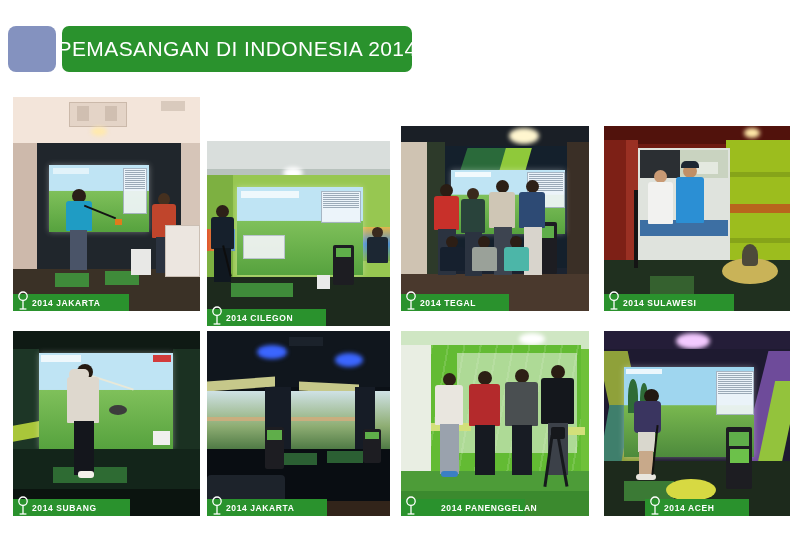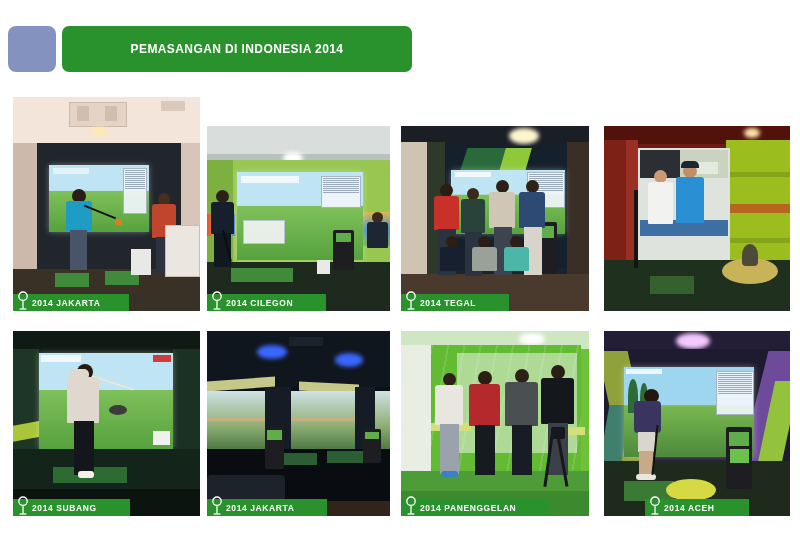--- a/index.html
+++ b/index.html
@@ -29,22 +29,22 @@
     left:62px;top:26px;
     width:350px;height:46px;
     background:#2a922d;
     border-radius:7px;
     display:flex;
     align-items:center;
     justify-content:center;
   }
   .header-title{
     color:#ffffff;
-    font-size:12px;
-    font-weight:bold;
+    font-size:21px;
+    font-weight:normal;
     letter-spacing:.4px;
     white-space:nowrap;
   }
 
   
   .gallery{
     position:absolute;
     left:0;top:88px;
     width:800px;height:450px;
   }
@@ -187,21 +187,21 @@
     <div class="caption" style="width:116px;">
       <svg class="tee-icon" viewBox="0 0 12 19">
         <circle cx="6" cy="5.2" r="4.2" fill="none" stroke="#ffffff" stroke-width="1.3"></circle>
         <path d="M6 9.4 L6 18" stroke="#ffffff" stroke-width="1.3" fill="none"></path>
         <path d="M2.6 18 L9.4 18" stroke="#ffffff" stroke-width="1.3" fill="none"></path>
       </svg>
       <span class="caption-label">2014  JAKARTA</span>
     </div>
   </div>
 
-  <div class="photo-card" style="left:207px;top:38px;width:183px;height:185px;">
+  <div class="photo-card" style="left:207px;top:53px;width:183px;height:185px;">
     <div class="photo-frame" style="background:#8cbe4e;">
       <div class="sc">
         <div class="el" style="left:0;top:0;width:100%;height:34px;background:#d9dedc;"></div>
         <div class="el" style="left:0;top:28px;width:100%;height:8px;background:#b8c2bd;"></div>
         <div class="el spot" style="left:76px;top:26px;width:20px;height:12px;background:#ffffff;"></div>
         <div class="el" style="left:0;top:34px;width:100%;height:110px;background:#97c751;"></div>
         <div class="el" style="left:0;top:34px;width:26px;height:110px;background:#7db041;"></div>
         <div class="el" style="left:0;top:88px;width:28px;height:22px;background:linear-gradient(90deg,#e0552e,#e2b64a,#4e8fd0);"></div>
         <div class="el" style="left:152px;top:86px;width:31px;height:34px;background:linear-gradient(180deg,#e2b64a,#4e8fd0,#7db041);"></div>
         <div class="sim-screen" style="left:30px;top:46px;width:126px;height:88px;"></div>
@@ -340,20 +340,28 @@
           <div class="head" style="left:7px;top:0;width:14px;height:14px;background:#c08f66;"></div>
           <div class="el" style="left:5px;top:-3px;width:18px;height:7px;background:#1d2733;border-radius:5px 5px 0 0;"></div>
           <div class="torso" style="left:0;top:13px;width:28px;height:46px;background:#2b8fd4;"></div>
         </div>
         <div class="el" style="left:0;top:134px;width:100%;height:51px;background:#20301f;"></div>
         <div class="mat" style="left:46px;top:150px;width:44px;height:18px;background:#35612f;"></div>
         <div class="el" style="left:118px;top:132px;width:56px;height:26px;background:#c9b358;border-radius:50%;"></div>
         <div class="el" style="left:138px;top:118px;width:16px;height:22px;background:#4d4a3a;border-radius:50% 50% 4px 4px;"></div>
         <div class="el" style="left:30px;top:64px;width:4px;height:78px;background:#141414;"></div>
       </div>
+    </div>
+    <div class="caption" style="width:130px;">
+      <svg class="tee-icon" viewBox="0 0 12 19">
+        <circle cx="6" cy="5.2" r="4.2" fill="none" stroke="#ffffff" stroke-width="1.3"></circle>
+        <path d="M6 9.4 L6 18" stroke="#ffffff" stroke-width="1.3" fill="none"></path>
+        <path d="M2.6 18 L9.4 18" stroke="#ffffff" stroke-width="1.3" fill="none"></path>
+      </svg>
+      <span class="caption-label">2014  SULAWESI</span>
     </div>
   </div>
 
   <div class="photo-card" style="left:13px;top:243px;width:187px;height:185px;">
     <div class="photo-frame" style="background:#16241c;">
       <div class="sc">
         <div class="el" style="left:0;top:0;width:100%;height:22px;background:#0f1a14;"></div>
         <div class="el" style="left:0;top:18px;width:26px;height:167px;background:#1d3626;"></div>
         <div class="el" style="left:0;top:92px;width:30px;height:16px;background:#a9c63a;transform:skewY(-10deg);"></div>
         <div class="el" style="left:160px;top:18px;width:27px;height:167px;background:#1b3122;"></div>
@@ -456,21 +464,21 @@
           <div class="head" style="left:10px;top:0;width:14px;height:14px;background:#2a1d13;"></div>
           <div class="torso" style="left:0;top:13px;width:33px;height:46px;background:#14171c;"></div>
           <div class="legs" style="left:7px;top:58px;width:20px;height:52px;background:#3c4149;"></div>
         </div>
 
         <div class="el" style="left:146px;top:104px;width:3px;height:52px;background:#16181c;transform:rotate(8deg);"></div>
         <div class="el" style="left:160px;top:104px;width:3px;height:52px;background:#16181c;transform:rotate(-10deg);"></div>
         <div class="el" style="left:150px;top:96px;width:14px;height:12px;background:#16181c;border-radius:2px;"></div>
       </div>
     </div>
-    <div class="caption" style="width:148px;">
+    <div class="caption" style="width:124px;gap:21px;">
       <svg class="tee-icon" viewBox="0 0 12 19">
         <circle cx="6" cy="5.2" r="4.2" fill="none" stroke="#ffffff" stroke-width="1.3"></circle>
         <path d="M6 9.4 L6 18" stroke="#ffffff" stroke-width="1.3" fill="none"></path>
         <path d="M2.6 18 L9.4 18" stroke="#ffffff" stroke-width="1.3" fill="none"></path>
       </svg>
       <span class="caption-label">2014  PANENGGELAN</span>
     </div>
   </div>
 
   <div class="photo-card" style="left:604px;top:243px;width:186px;height:185px;">

